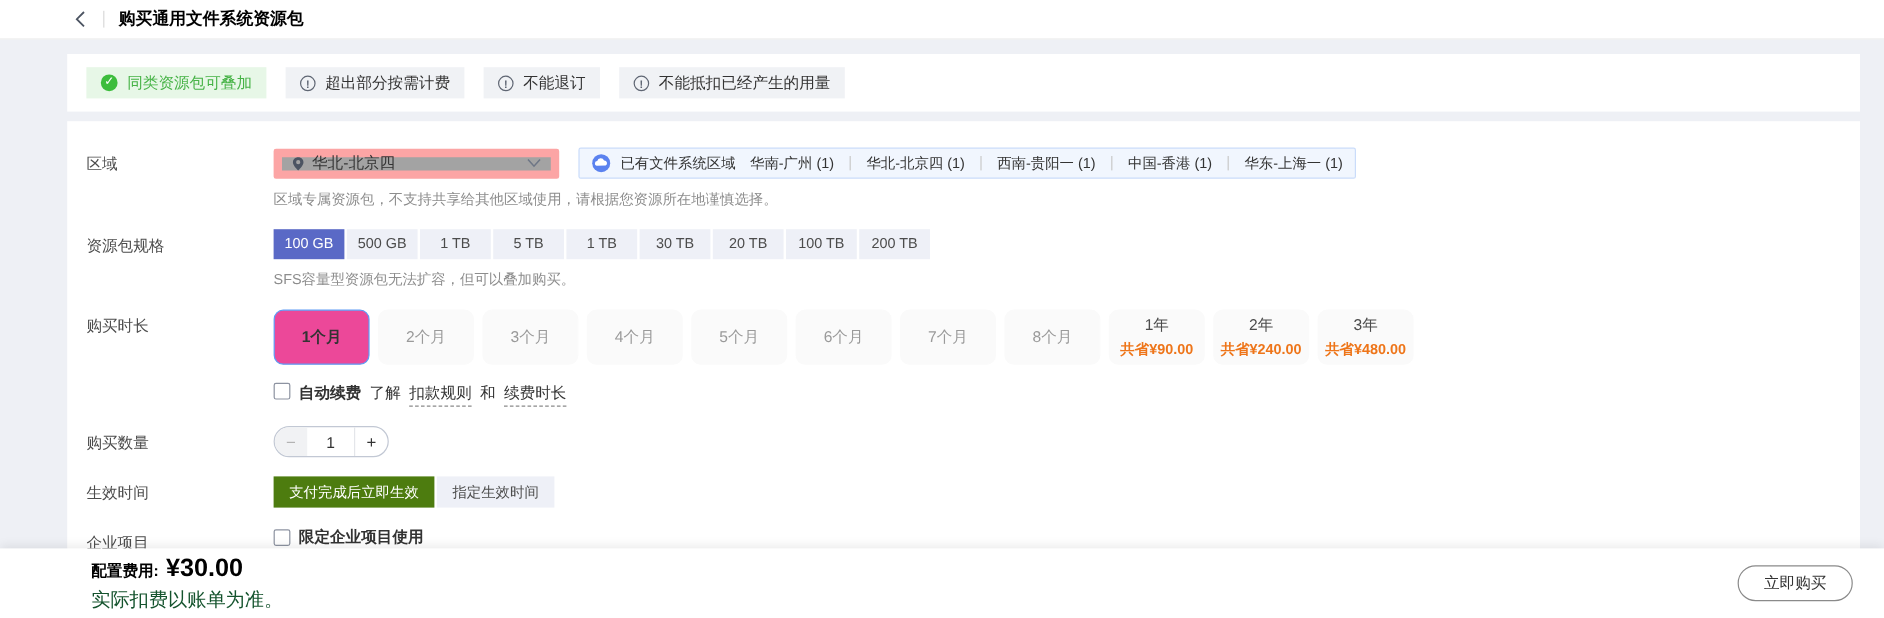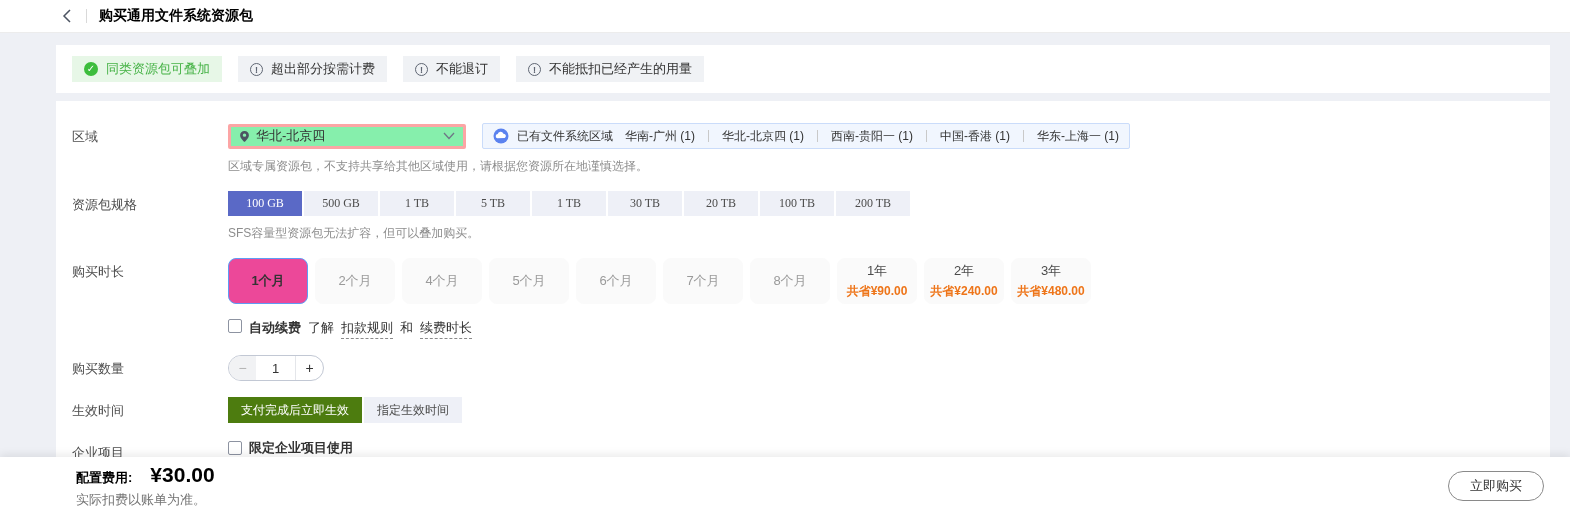--- a/index.html
+++ b/index.html
@@ -26,33 +26,33 @@
   .ic-info { width: 13px; height: 13px; border-radius: 50%; border: 1px solid #5f6673; color: #5f6673;
     font-size: 9px; line-height: 12px; text-align: center; font-weight: bold; }
 
   .card2 { margin-top: 8px; padding: 22px 16px 26px; }
   .row { display: flex; margin-bottom: 16px; }
   .rlabel { width: 156px; font-size: 13px; color: #4c4c4c; padding-top: 5px; flex: none; }
   .rcontent { flex: 1; }
 
   
   .region-line { display: flex; align-items: center; }
-  .select { width: 238px; height: 25px; border: 3px solid #fca5a5; border-radius: 2px; background: #86efac;
+  .select { width: 238px; height: 25px; border: 7px solid #fca5a5; border-radius: 2px; background: #a3a3a3;
     display: inline-flex; align-items: center; padding: 0 8px; gap: 6px; font-size: 13px; cursor: pointer; }
   .select .chev { margin-left: auto; }
   .region-strip { display: inline-flex; align-items: center; height: 26px; margin-left: 16px;
     background: #f1f6fe; border: 1px solid #cadcfa; border-radius: 2px; padding: 0 10px; gap: 8px; font-size: 12px; color: #333; }
   .strip-label { margin-right: 4px; }
   .rsep { width: 1px; height: 12px; background: #c9c9c9; margin: 0 5px; }
   .help { font-size: 12px; color: #8d8d8d; margin-top: 9px; }
 
   
   .spec-group { display: flex; gap: 2px; }
-  .spec-btn { width: 74px; height: 25px; line-height: 25px; text-align: center; font-size: 12px;
-    background: #eef0f7; color: #4c4c4c; cursor: pointer; font-family: Liberation Serif, serif; }
+  .spec-btn { width: 59px; height: 25px; line-height: 25px; text-align: center; font-size: 12px;
+    background: #eef0f7; color: #4c4c4c; cursor: pointer; }
   .spec-btn.selected { background: #5a69c6; color: #fff; }
 
   
   .tiles { display: flex; gap: 7px; }
   .tile { width: 80px; height: 46px; background: #fafafa; border: 1px solid #fafafa; border-radius: 8px;
     display: flex; flex-direction: column; align-items: center; justify-content: center;
     font-size: 13px; color: #9a9a9a; cursor: pointer; }
   .tile.selected { background: #ec4899; border-color: #5e9cf5; color: #333; font-weight: bold; }
   .tile.year { color: #4c4c4c; gap: 3px; }
   .tile .save { font-size: 12px; color: #ee7519; font-weight: bold; }
@@ -79,22 +79,22 @@
 
   .ep-check { display: flex; align-items: center; gap: 7px; font-size: 13px; }
   .ep-label { font-weight: bold; }
 
   
   .footer { position: absolute; left: 0; right: 0; bottom: 0; height: 58px; background: #fff;
     box-shadow: 0 -3px 8px rgba(0,0,0,0.08); display: flex; align-items: center;
     padding: 0 26px 0 76px; }
   .fee-line { display: flex; align-items: baseline; }
   .fee-label { font-size: 13px; font-weight: bold; color: #000; }
-  .fee-value { font-size: 21px; font-weight: bold; color: #000; margin-left: 18px; }
-  .fee-note { font-size: 13px; color: #737373; margin-top: 4px; }
+  .fee-value { font-size: 21px; font-weight: bold; color: #000; margin-left: 6px; }
+  .fee-note { font-size: 16px; color: #14532d; margin-top: 4px; }
   .buy-btn { margin-left: auto; width: 96px; height: 30px; border: 1px solid #8a8a8a; border-radius: 16px;
     background: #fff; font-size: 13px; color: #333; display: flex; align-items: center; justify-content: center;
     cursor: pointer; font-family: inherit; }
 </style>
 </head>
 <body>
 
 <div class="topbar">
   <span class="back">
     <svg width="10" height="14" viewBox="0 0 10 14">
@@ -182,20 +182,23 @@
     <div class="rlabel">购买时长</div>
     <div class="rcontent">
       <div class="tiles">
         <div class="tile selected">
           <span>1个月</span>
         </div>
         <div class="tile">
           <span>2个月</span>
         </div>
         <div class="tile">
+          <span>3个月</span>
+        </div>
+        <div class="tile">
           <span>4个月</span>
         </div>
         <div class="tile">
           <span>5个月</span>
         </div>
         <div class="tile">
           <span>6个月</span>
         </div>
         <div class="tile">
           <span>7个月</span>

